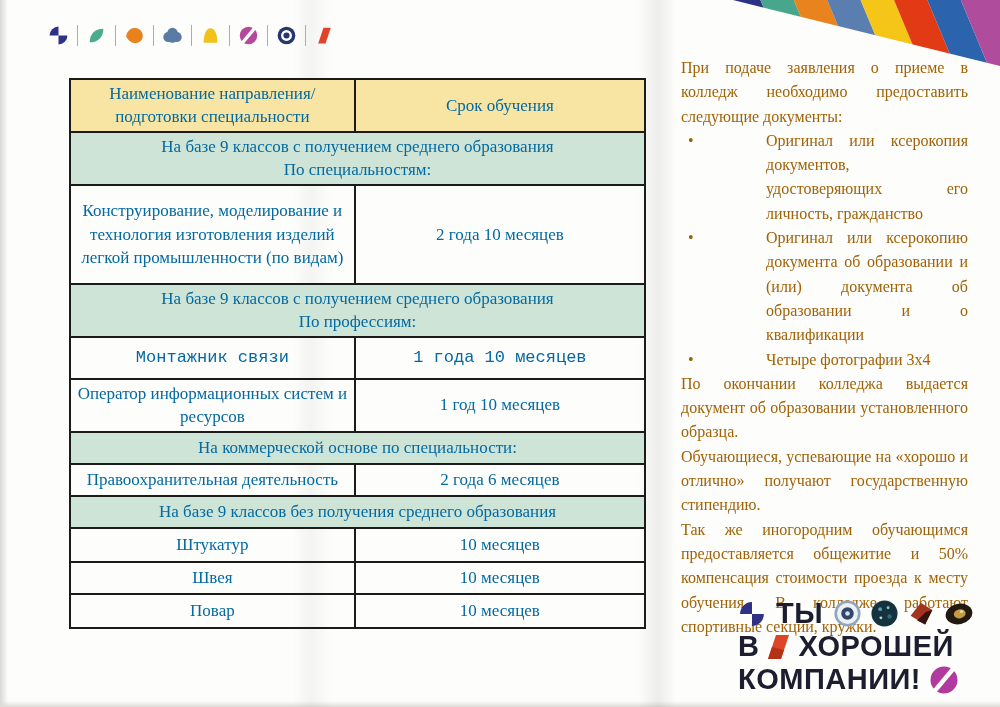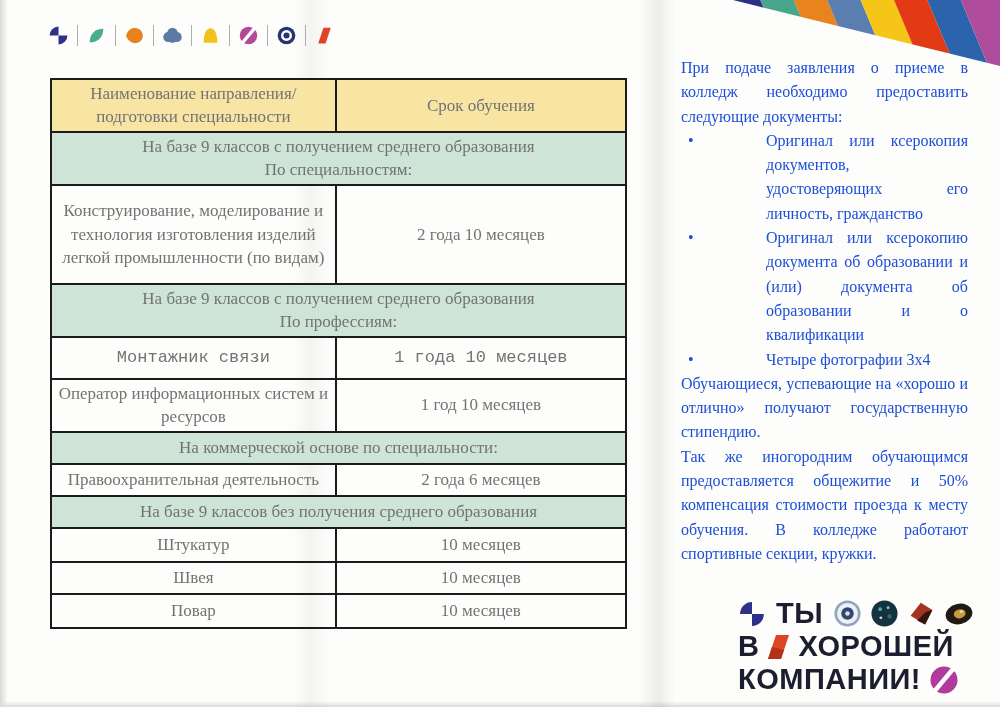--- a/index.html
+++ b/index.html
@@ -14,34 +14,34 @@
              background:linear-gradient(to right,rgba(0,0,0,0),rgba(90,90,90,0.06) 45%,rgba(255,255,255,0));}
   .fold-center{position:absolute;left:638px;top:0;bottom:0;width:50px;
              background:linear-gradient(to right,rgba(0,0,0,0),rgba(90,90,90,0.10) 40%,rgba(255,255,255,0.0) 75%);}
   
   .stripes{position:absolute;top:0;right:0;display:block;}
   
   .icon-strip{position:absolute;left:48px;top:23px;height:24px;display:flex;align-items:center;column-gap:8px;}
   .icon-strip svg{display:block;}
   .sep{width:1px;height:21px;background:#adadad;}
   
-  .prog-table{position:absolute;left:50px;top:78px;width:577px;border-collapse:collapse;
-              table-layout:fixed;color:#737373;}
+  .prog-table{position:absolute;left:69px;top:78px;width:577px;border-collapse:collapse;
+              table-layout:fixed;color:#0369a1;}
   .prog-table td{border:2px solid var(--table-border,#1b1b1b);text-align:center;vertical-align:middle;
               padding:2px 4px;font-size:17px;line-height:1.38;}
   .c1{width:49.5%;}
   .c2{width:50.5%;}
   .c-head{background:var(--header-bg,#f8e5a4);font-size:17.5px;}
   .r-sec td{background:var(--section-bg,#cde4d6);}
   .sec-line{display:block;}
   tr.h52{height:52px;} tr.h49{height:49px;} tr.h99{height:99px;padding-left:19px;} tr.h50{height:50px;}
   tr.h42{height:42px;font-family:Liberation Mono, monospace;} tr.h32{height:32px;border-radius:15px;} tr.h33{height:32px;} tr.h34{height:34px;}
   
   .info{position:absolute;left:681px;top:56px;width:287px;font-size:16px;line-height:24.3px;
-        color:#1d4ed8;}
+        color:#a16207;}
   .info p{margin:0;text-align:justify;}
   .bullet{display:flex;text-align:justify;}
   .bullet .dot{flex:0 0 30px;padding-left:7px;}
   .bullet .txt{flex:1;text-align:justify;margin-left:48px;}
   
   .logo{position:absolute;left:690px;top:597px;color:var(--logo-color,#1c1d2e);
         font-family:"Liberation Sans","DejaVu Sans",sans-serif;font-weight:700;
         font-size:29px;letter-spacing:0.5px;}
   .l-row{display:flex;align-items:center;height:33px;margin-left:48px;}
   .l-row .w{display:inline-block;}
@@ -191,20 +191,21 @@
       <span class="txt">Оригинал или ксерокопия документов, удостоверяющих его личность, гражданство</span>
     </div>
     <div class="bullet">
       <span class="dot">•</span>
       <span class="txt">Оригинал или ксерокопию документа об образовании и (или) документа об образовании и о квалификации</span>
     </div>
     <div class="bullet">
       <span class="dot">•</span>
       <span class="txt">Четыре фотографии 3х4</span>
     </div>
+    <p>По окончании колледжа выдается документ об образовании установленного образца.</p>
     <p>Обучающиеся, успевающие на «хорошо и отлично» получают государственную стипендию.</p>
     <p>Так же иногородним обучающимся предоставляется общежитие и 50% компенсация стоимости проезда к месту обучения. В колледже работают спортивные секции, кружки.</p>
   </div>
 
   <div class="logo">
     <div class="l-row">
       <svg width="28" height="28" viewBox="0 0 20 20">
         <g fill="#2f3187">
           <path d="M10 10 L10 1.5 A8.5 8.5 0 0 0 1.5 10 Z"></path>
           <path d="M10 10 L10 18.5 A8.5 8.5 0 0 0 18.5 10 Z"></path>

